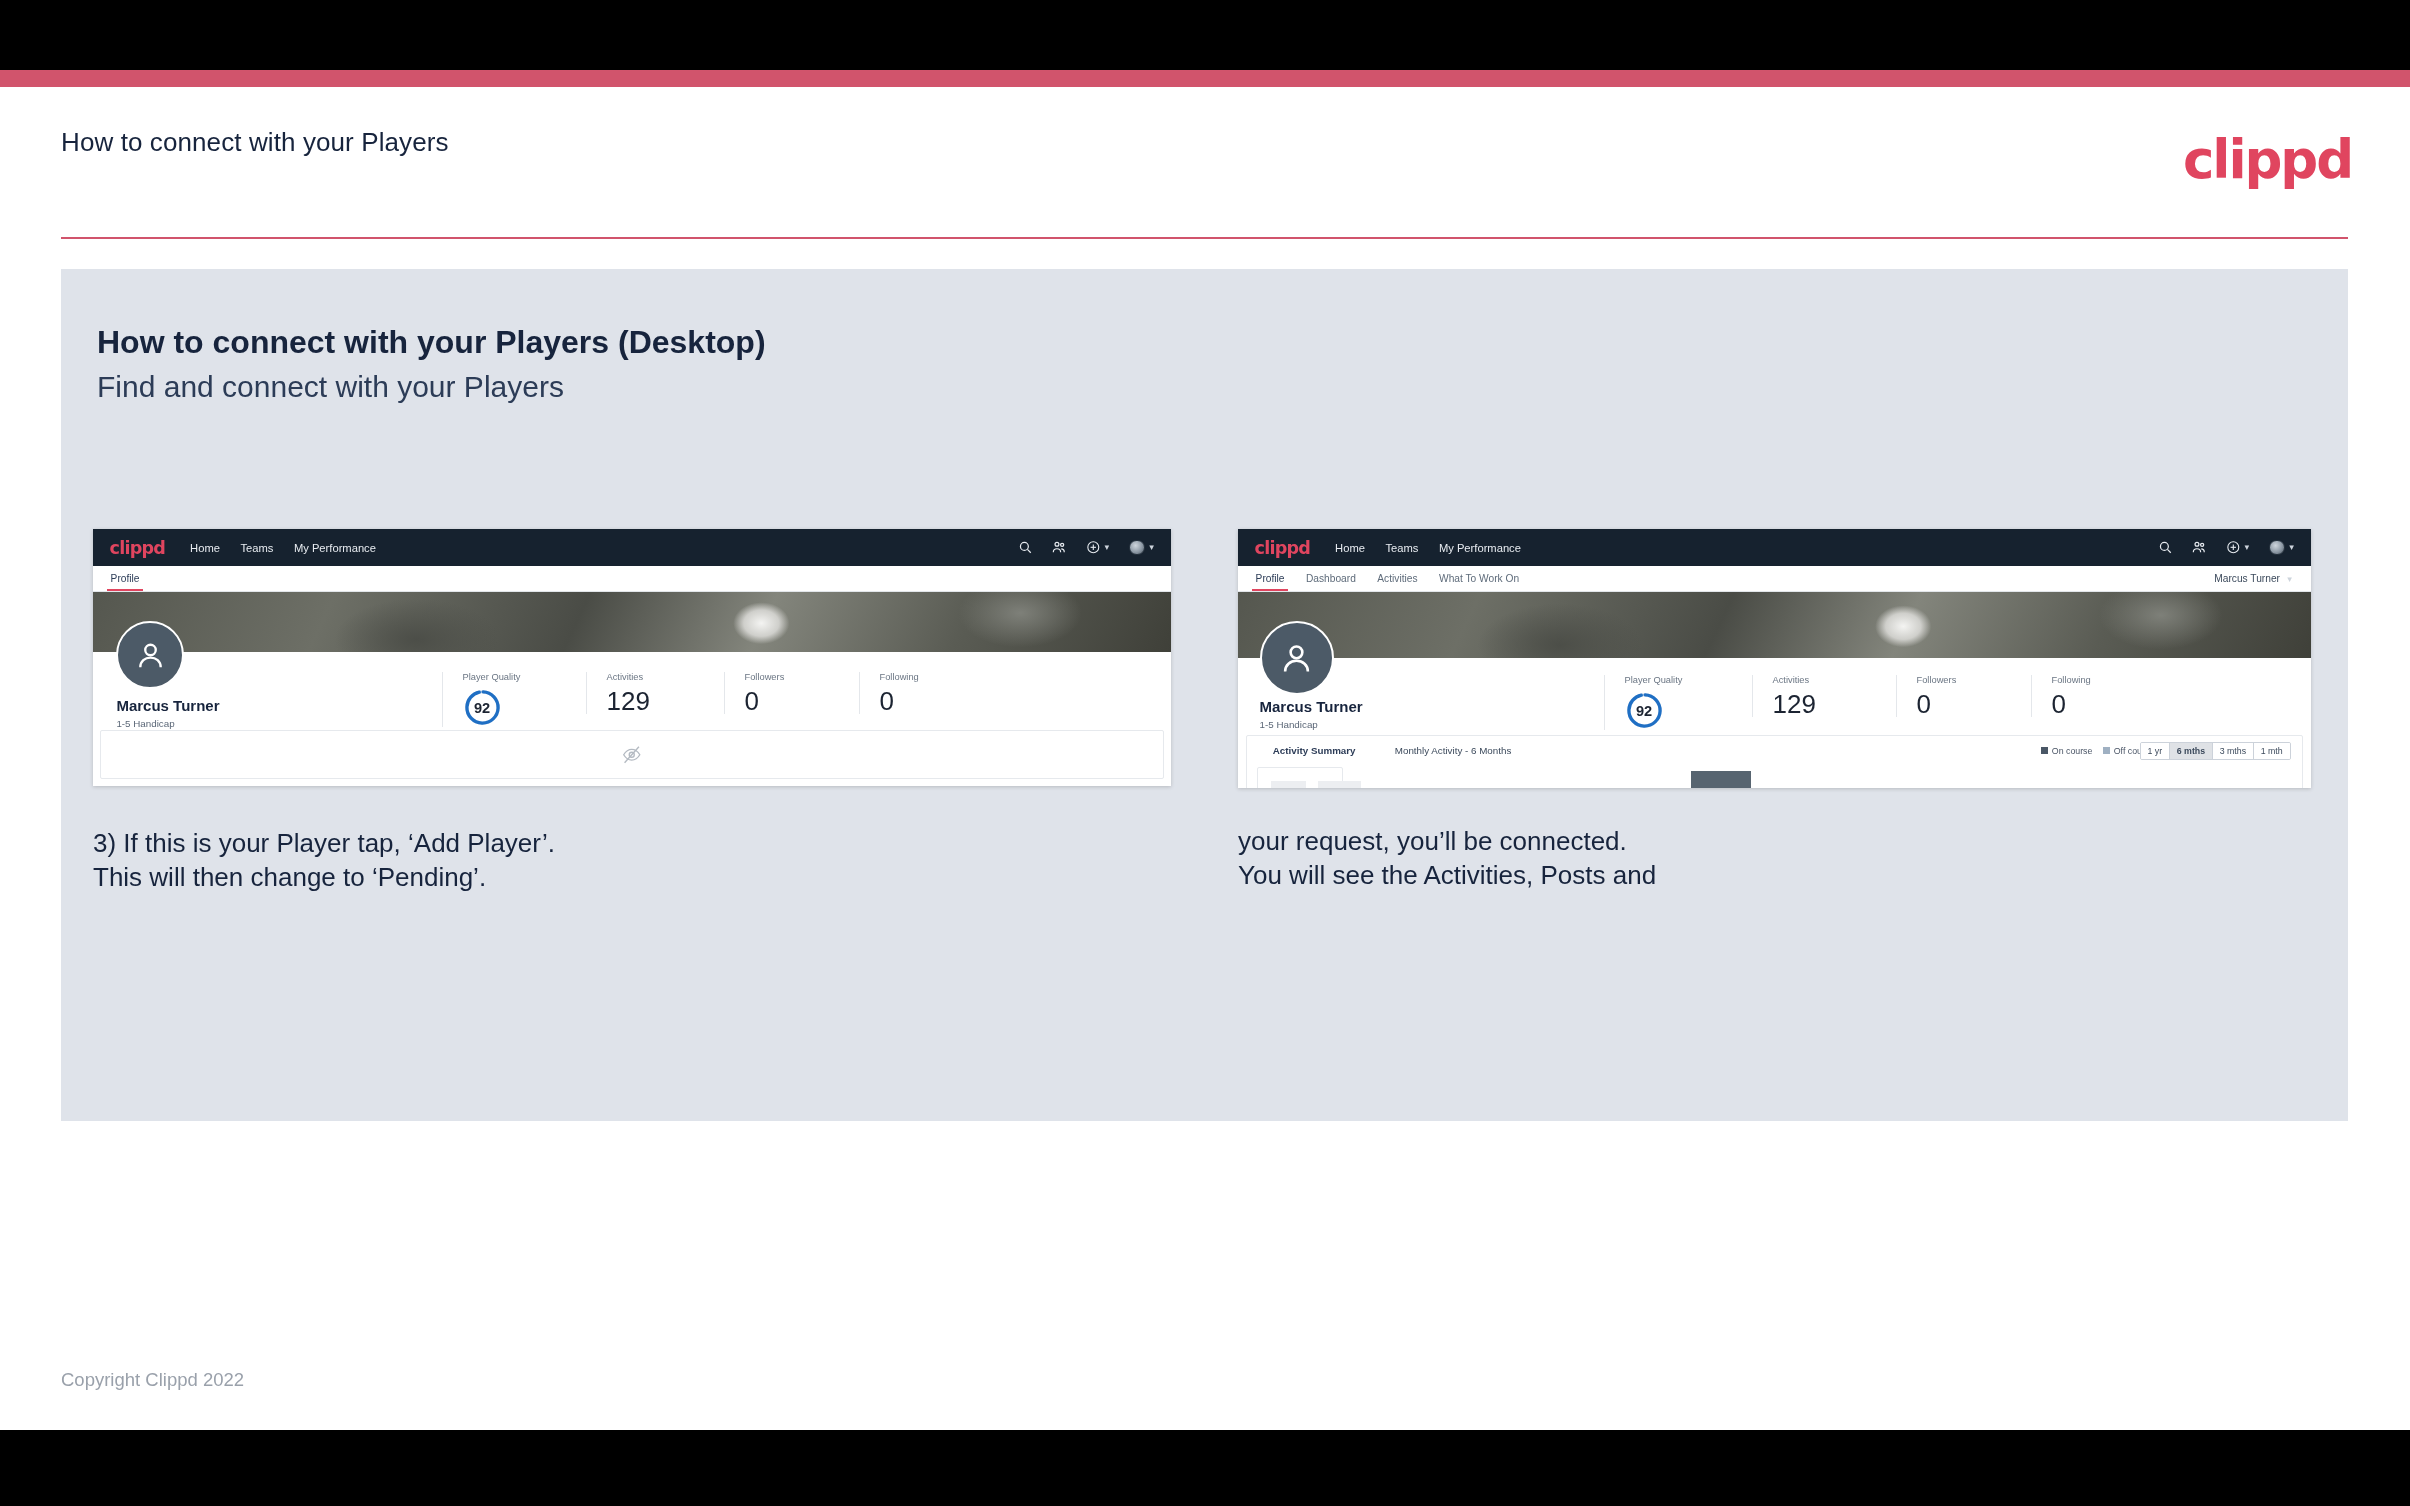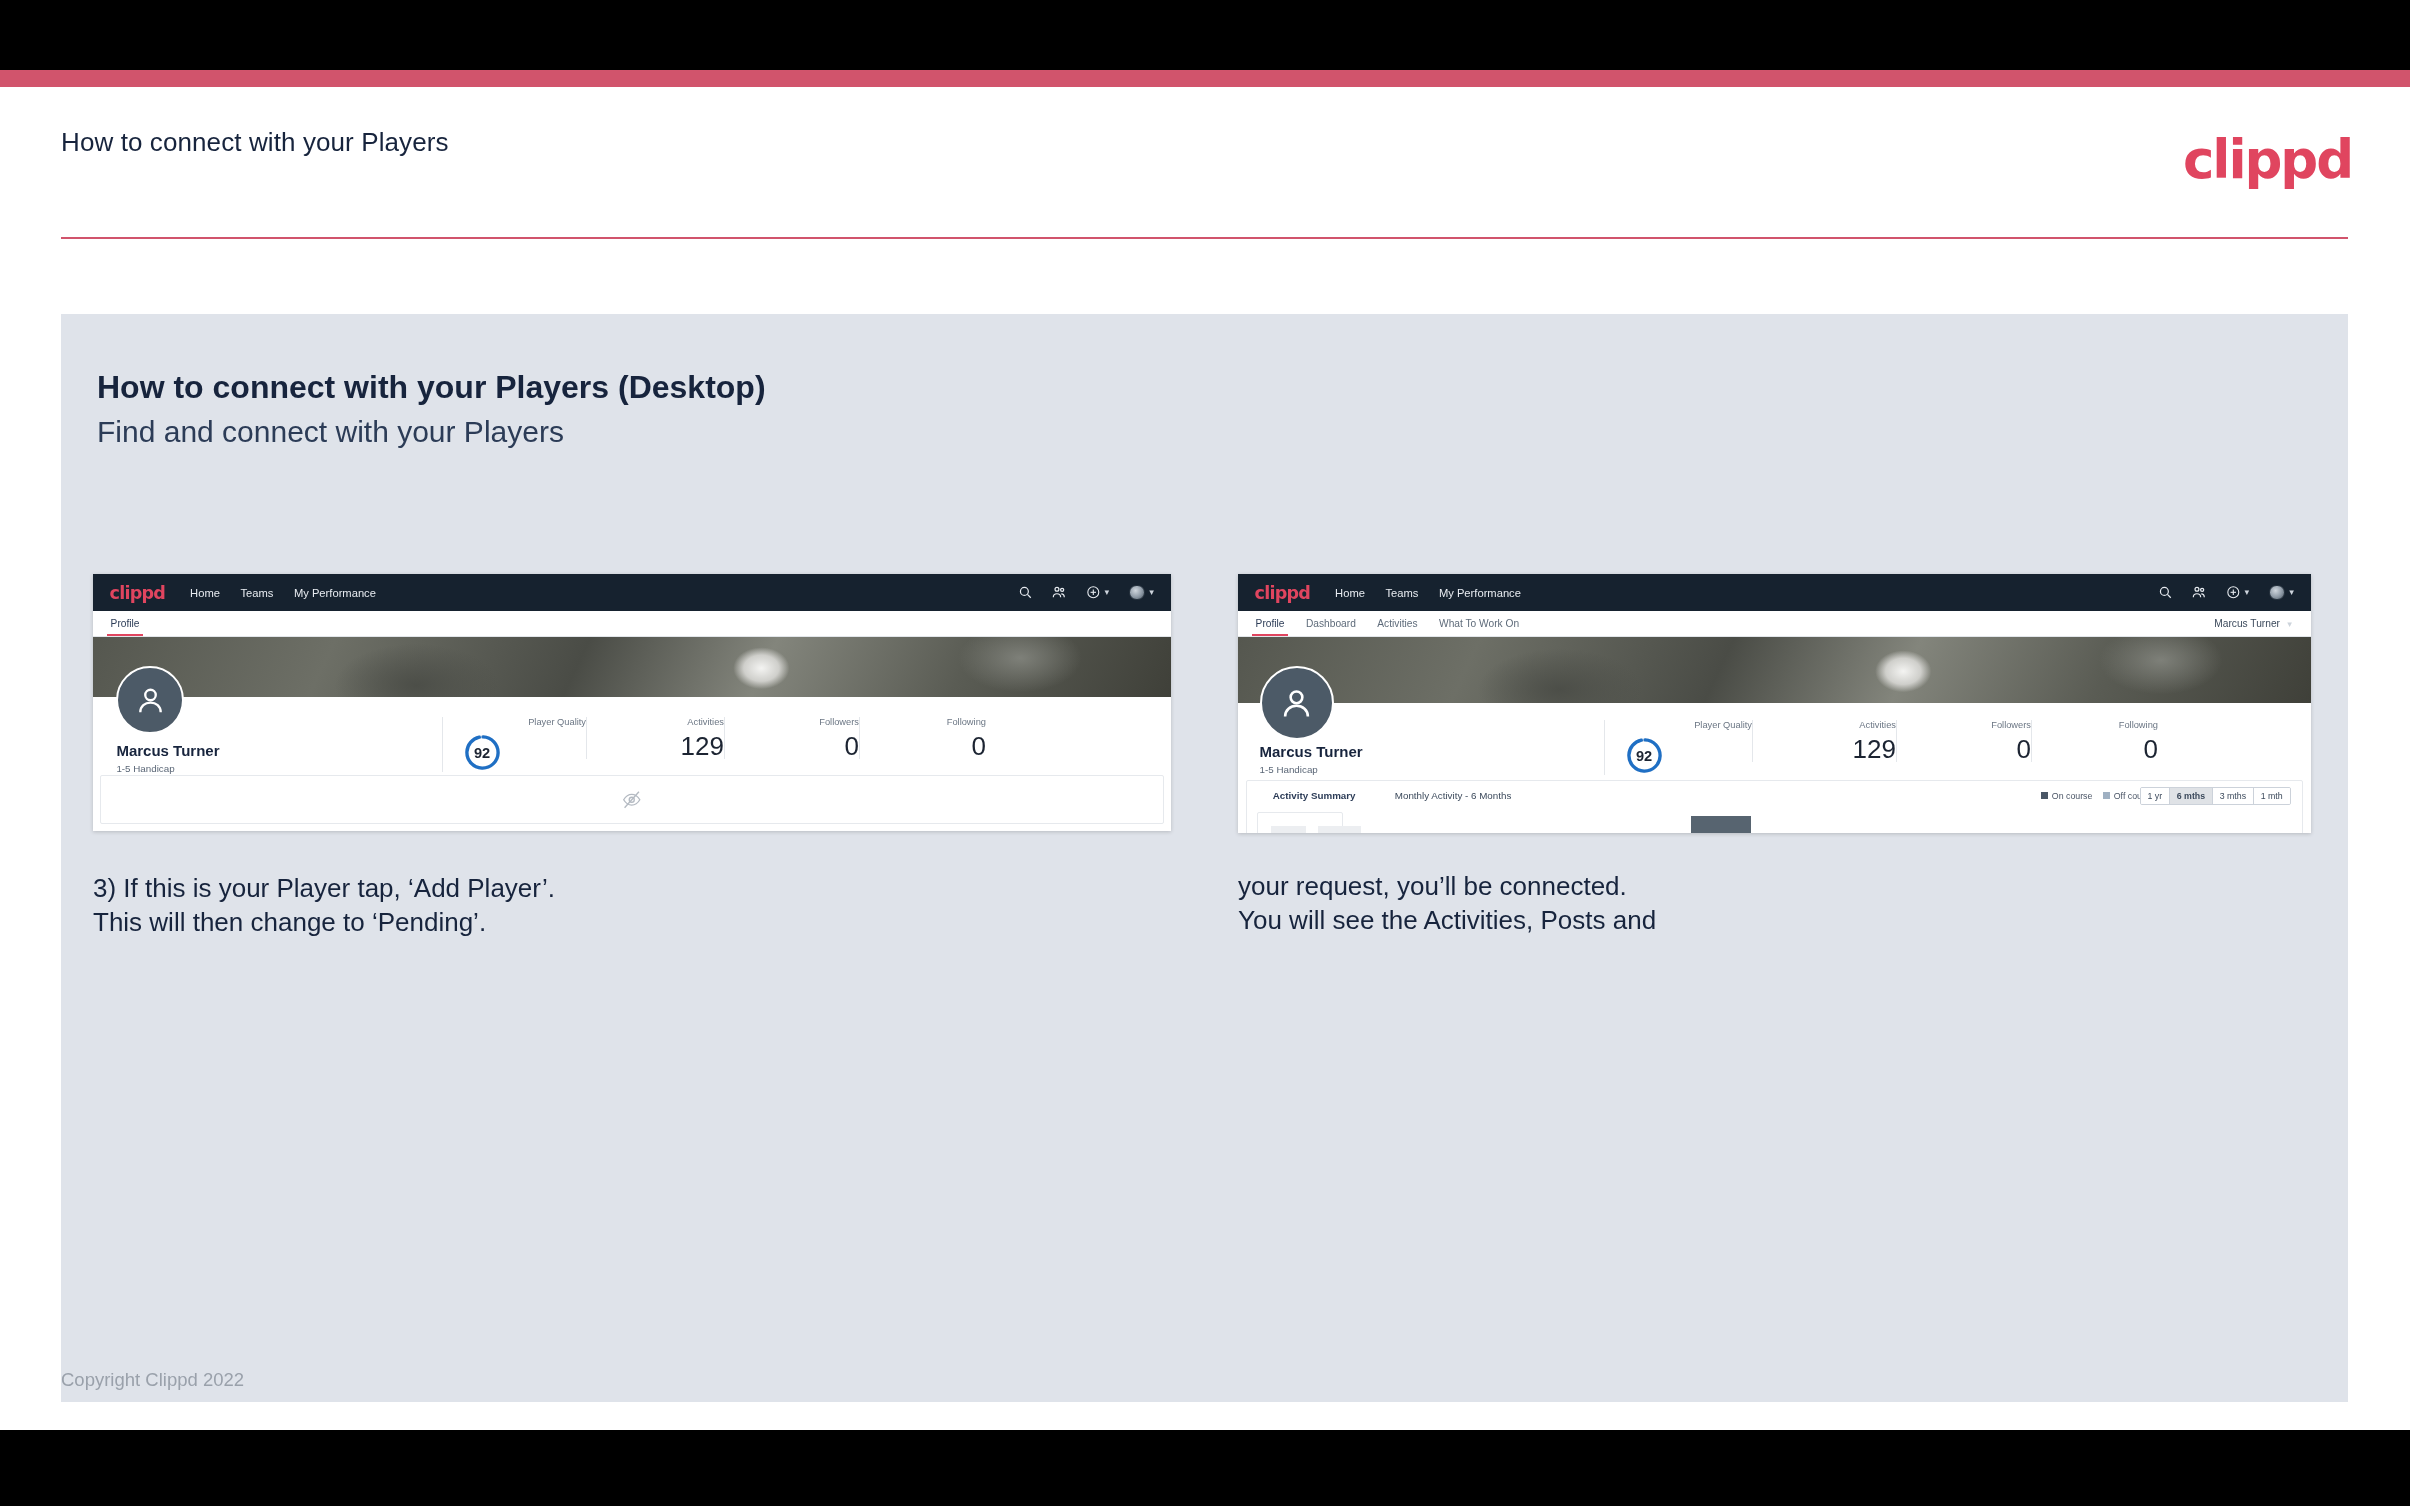--- a/index.html
+++ b/index.html
@@ -26,23 +26,22 @@
     font-size:53px; font-weight:bold; color:#e0455f;
     letter-spacing:-2.1px; font-family:"DejaVu Sans", sans-serif;
     line-height:1;
   }
   .hdr-rule {
     position:absolute; left:61px; top:237px; width:2287px; height:2px; background:#d1546c;
   }
 
   
   .panel {
-    position:absolute; left:61px; top:269px; width:2287px; height:1088px;
+    position:absolute; left:61px; top:269px; width:2287px; height:852px;
     background:#dfe3ea;
-    margin-top:45px;
   }
   .panel-title {
     position:absolute; left:36px; top:55px;
     font-size:32px; font-weight:bold; color:#17243d; white-space:nowrap;
   }
   .panel-sub {
     position:absolute; left:36px; top:101px;
     font-size:30px; color:#2c3c57; white-space:nowrap;
   }
 
@@ -116,21 +115,21 @@
   .phandicap { position:absolute; color:#5b6777; }
   .ploc { position:absolute; color:#6b7684; display:flex; align-items:center; gap:3.9px; }
   .btnrow { position:absolute; display:flex; gap:8.8px; }
   .pbtn {
     background:#576470; color:#fff; font-size:9.3px;
     padding:4.9px 8.8px; border-radius:2px; display:flex; align-items:center; gap:6.8px;
     white-space:nowrap;
   }
 
   
-  .stats { position:absolute; display:flex; align-items:flex-start;text-align:right; }
+  .stats { position:absolute; display:flex; align-items:flex-start; }
   .statcell { padding:0 0 0 19.5px; border-left:1px solid #e4e7eb; }
   .statcell.first { border-left:1px solid #e4e7eb; }
   .stat-label { font-size:9.3px; color:#6b7684; margin-bottom:6.8px; white-space:nowrap; }
   .stat-val { font-size:26px; color:#1c2432; line-height:1; font-weight:normal; }
   .ring { position:relative; width:39px; height:39px; }
   .ring .num {
     position:absolute; inset:0; display:flex; align-items:center; justify-content:center;
     font-size:14.6px; font-weight:bold; color:#1c2432;
   }
 

